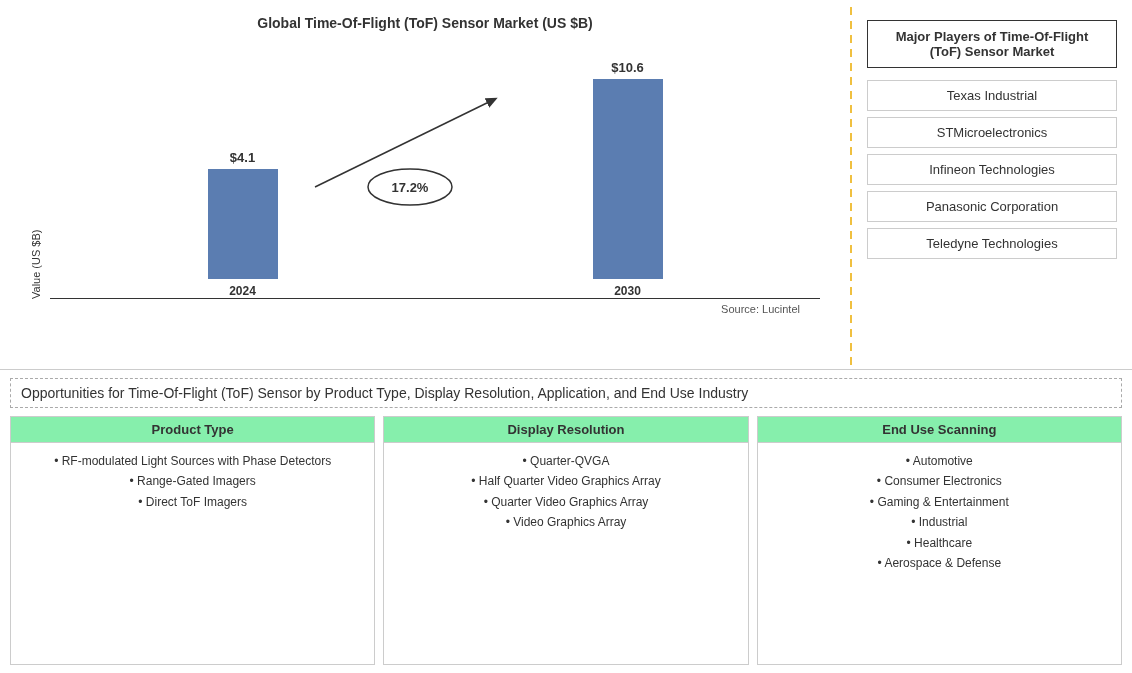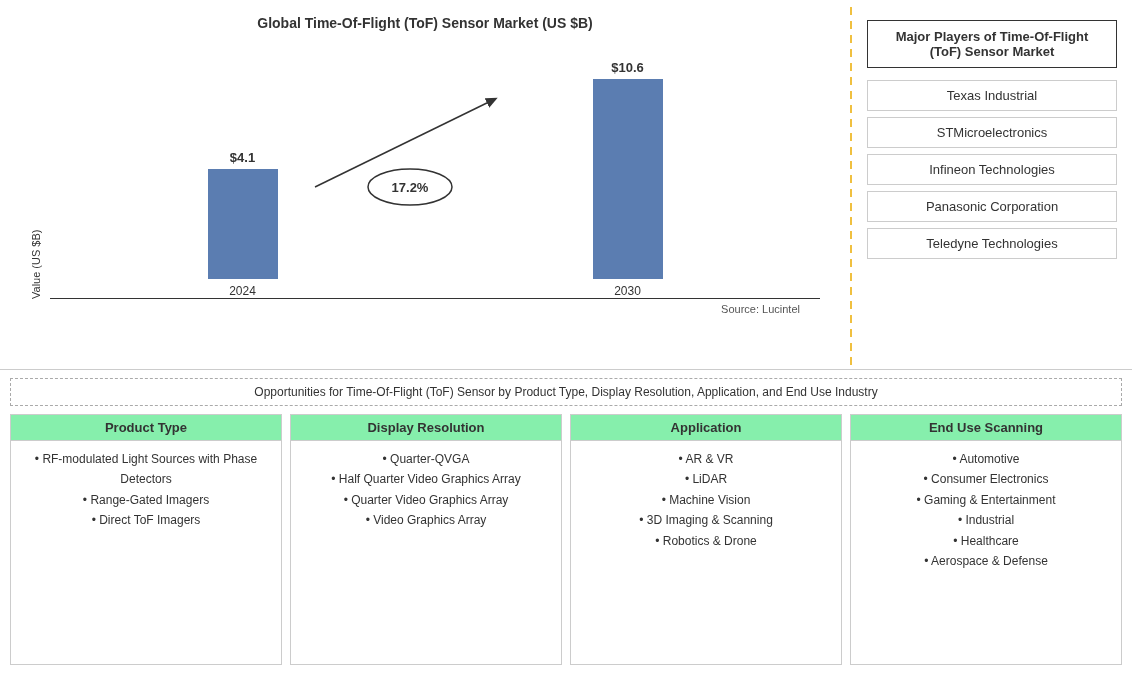--- a/index.html
+++ b/index.html
@@ -102,20 +102,21 @@
 
     .bar {
       background-color: #5b7db1;
       width: 70px;
     }
 
     .bar-label-bottom {
       font-size: 12px;
       color: #333;
       margin-top: 5px;
+      font-weight: bold;
     }
 
     .x-axis-line {
       width: 100%;
       height: 1px;
       background: #333;
     }
 
     .source-label {
       font-size: 11px;
@@ -176,22 +177,21 @@
     .bottom-section {
       flex: 1;
       padding: 8px 10px;
       display: flex;
       flex-direction: column;
     }
 
     .opportunities-title {
       border: 1px dashed #aaa;
       padding: 6px 10px;
-      text-align: center;
-      font-size: 12px;
+      font-size: 14px;
       color: #333;
       margin-bottom: 8px;
     }
 
     .columns-row {
       display: flex;
       flex-direction: row;
       gap: 8px;
       flex: 1;
     }
@@ -325,32 +325,20 @@
         <div class="column-content">
           <ul>
             <li>Quarter-QVGA</li>
             <li>Half Quarter Video Graphics Array</li>
             <li>Quarter Video Graphics Array</li>
             <li>Video Graphics Array</li>
           </ul>
         </div>
       </div>
 
-      <div class="column-box">
-        <div class="column-header">Application</div>
-        <div class="column-content">
-          <ul>
-            <li>AR &amp; VR</li>
-            <li>LiDAR</li>
-            <li>Machine Vision</li>
-            <li>3D Imaging &amp; Scanning</li>
-            <li>Robotics &amp; Drone</li>
-          </ul>
-        </div>
-      </div>
 
       <div class="column-box">
         <div class="column-header">End Use Scanning</div>
         <div class="column-content">
           <ul>
             <li>Automotive</li>
             <li>Consumer Electronics</li>
             <li>Gaming &amp; Entertainment</li>
             <li>Industrial</li>
             <li>Healthcare</li>

